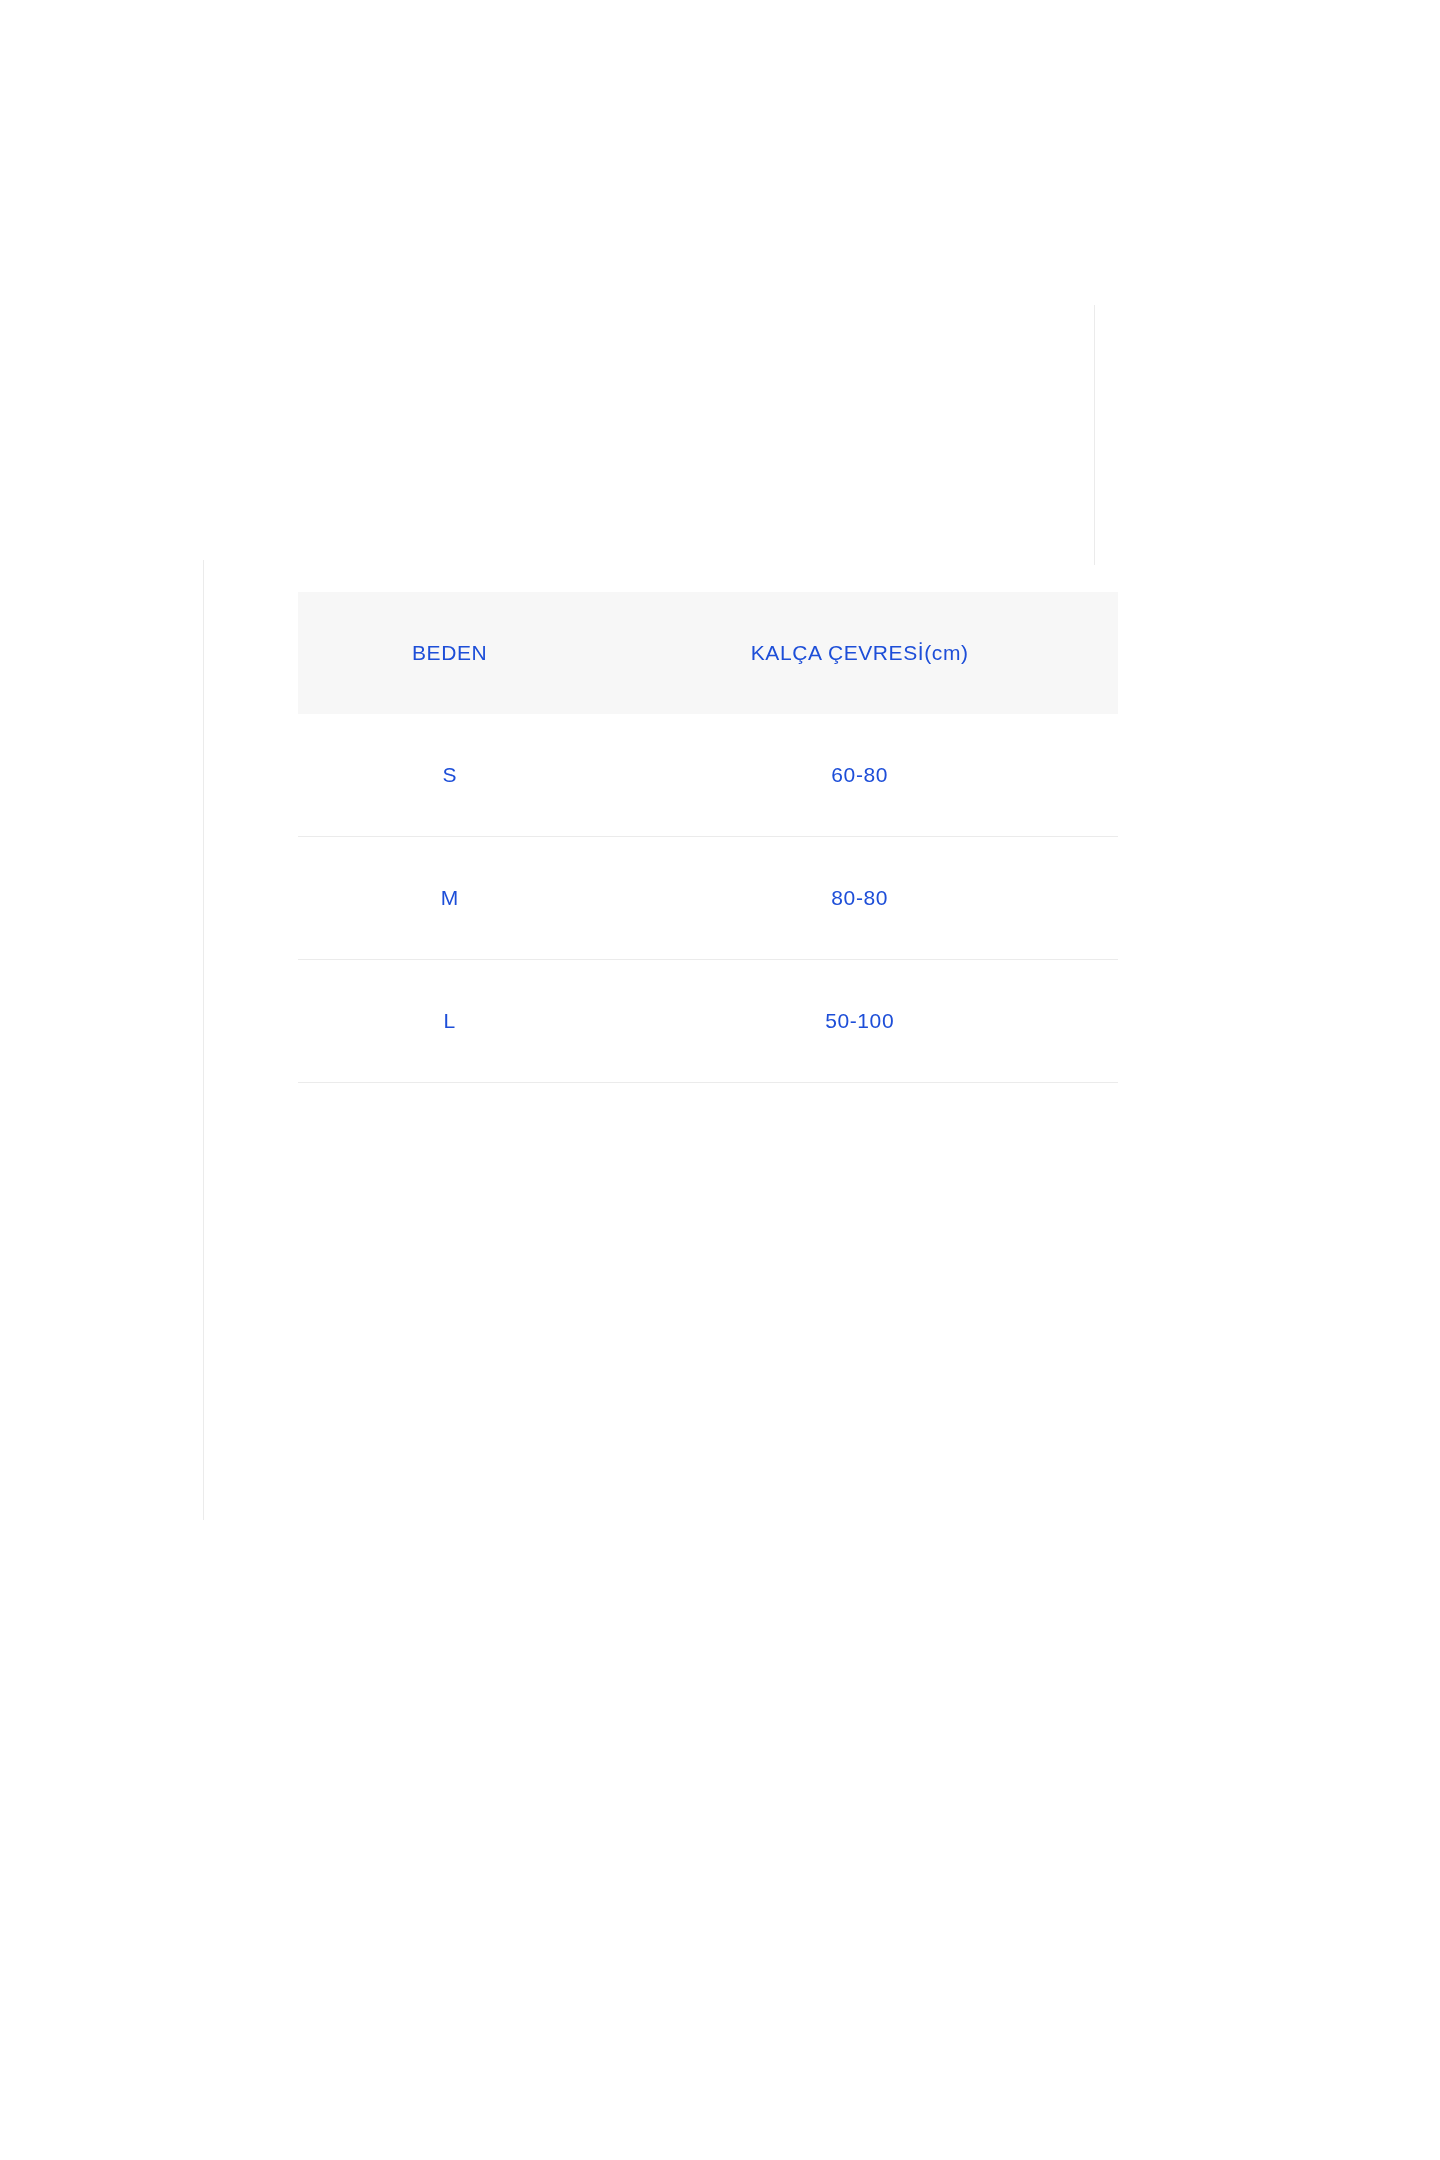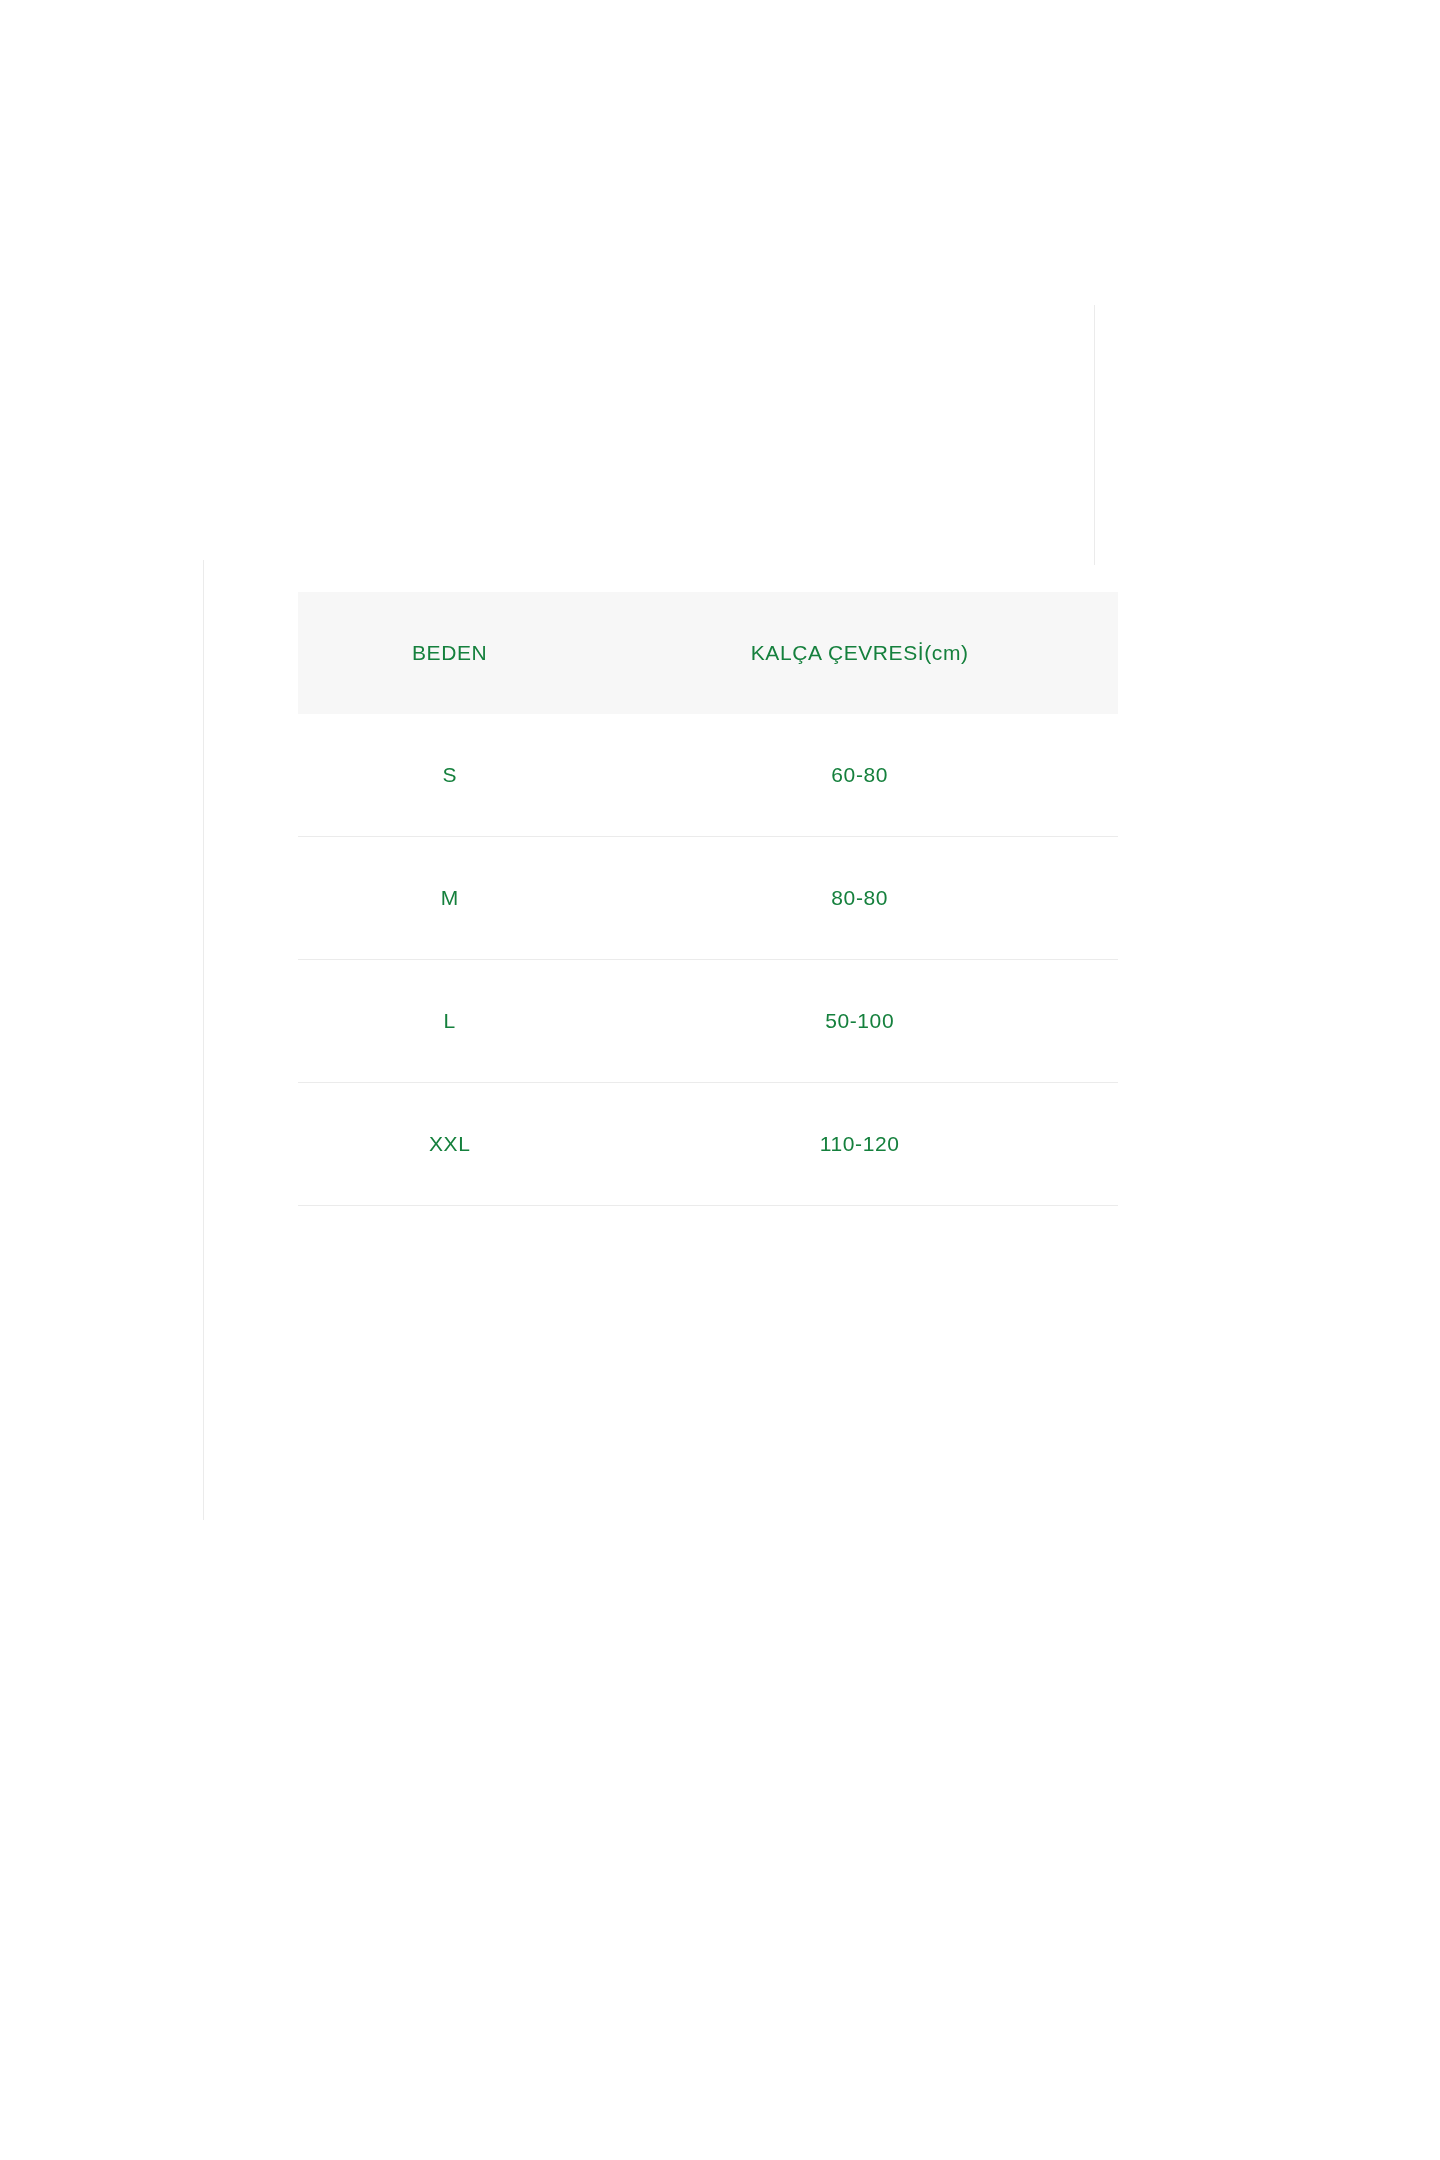--- a/index.html
+++ b/index.html
@@ -41,21 +41,21 @@
 
   table.size-table {
     border-collapse: collapse;
     width: 100%;
     table-layout: fixed;
   }
 
   table.size-table th,
   table.size-table td {
     text-align: center;
-    color: #15803d;
+    color: #1d4ed8;
     font-weight: 400;
     font-size: 21px;
     letter-spacing: 0.6px;
     padding: 0;
     height: 122px;
     vertical-align: middle;
   }
 
   thead tr {
     background: #f7f7f7;
@@ -106,19 +106,15 @@
         <td class="col-value">60-80</td>
       </tr>
       <tr>
         <td class="col-size">M</td>
         <td class="col-value">80-80</td>
       </tr>
       <tr>
         <td class="col-size">L</td>
         <td class="col-value">50-100</td>
       </tr>
-      <tr>
-        <td class="col-size">XXL</td>
-        <td class="col-value">110-120</td>
-      </tr>
     </tbody>
   </table>
 </div>
 
 </body></html>

